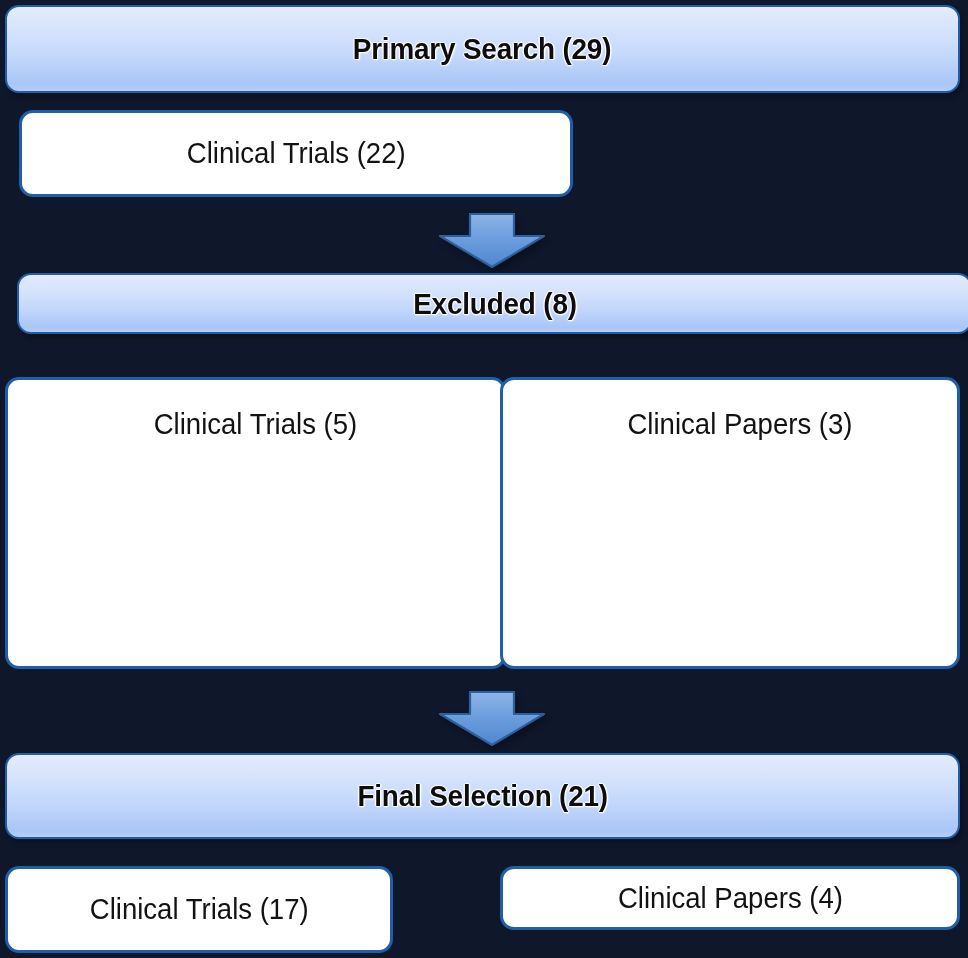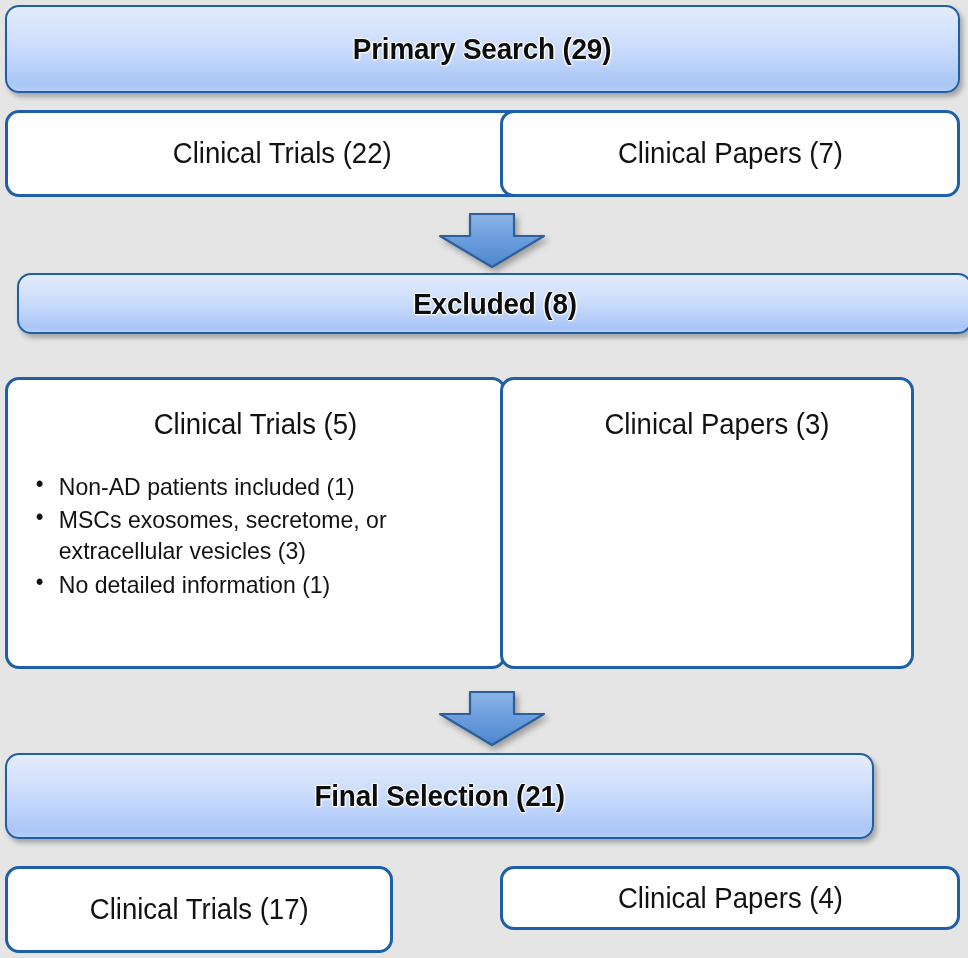--- a/index.html
+++ b/index.html
@@ -8,21 +8,21 @@
     background: #ffffff;
   }
   body {
     font-family: "Liberation Sans", "DejaVu Sans", sans-serif;
     -webkit-font-smoothing: antialiased;
   }
   #canvas {
     position: relative;
     width: 968px;
     height: 958px;
-    background: #e5e5e5;
+    background: #0f172a;
     overflow: hidden;
   }
 
   
   .header-box {
     position: absolute;
     box-sizing: border-box;
     border: 2px solid #1F5FA9;
     border-radius: 14px;
     background: linear-gradient(to bottom, #e4ecfd 0%, #dbe6fc 18%, #c6d9fb 55%, #a9c6f7 92%, #b6cff9 100%);
@@ -110,72 +110,64 @@
 </style>
 </head>
 <body>
 
 <div id="canvas">
 
   <div class="header-box" id="box-primary-search" style="left:5px; top:5px; width:955px; height:88px;">
     <span class="header-label">Primary Search (29)</span>
   </div>
 
-  <div class="white-box simple" id="box-primary-trials" style="left:5px; top:110px; width:554px; height:87px;">
+  <div class="white-box simple" id="box-primary-trials" style="left:19px; top:110px; width:554px; height:87px;">
     <span class="simple-label">Clinical Trials (22)</span>
   </div>
 
-  <div class="white-box simple" id="box-primary-papers" style="left:500px; top:110px; width:460px; height:87px;">
-    <span class="simple-label">Clinical Papers (7)</span>
-  </div>
 
   <div class="arrow" id="arrow-1" style="left:437px; top:212px; width:110px; height:57px;">
     <svg width="110" height="57" viewBox="0 0 110 57" xmlns="http://www.w3.org/2000/svg">
       <defs>
         <linearGradient id="agrad1" x1="0" y1="0" x2="0" y2="1">
           <stop offset="0%" stop-color="#8db4e6"></stop>
           <stop offset="45%" stop-color="#6d9ede"></stop>
           <stop offset="100%" stop-color="#4e87ce"></stop>
         </linearGradient>
       </defs>
       <polygon points="33,2 77,2 77,24 107,24 55,55 3,24 33,24" fill="url(#agrad1)" stroke="#2b5f9e" stroke-width="2.2" stroke-linejoin="round"></polygon>
     </svg>
   </div>
 
   <div class="header-box" id="box-excluded" style="left:17px; top:273px; width:955px; height:61px;">
     <span class="header-label">Excluded (8)</span>
   </div>
 
   <div class="white-box" id="box-excluded-trials" style="left:5px; top:377px; width:501px; height:292px;">
     <div class="detail-title">Clinical Trials (5)</div>
-    <ul class="bullets">
-      <li>Non-AD patients included (1)</li>
-      <li>MSCs exosomes, secretome, or extracellular vesicles (3)</li>
-      <li>No detailed information (1)</li>
-    </ul>
   </div>
 
-  <div class="white-box" id="box-excluded-papers" style="left:500px; top:377px; width:414px; height:292px;padding-left:20px;">
+  <div class="white-box" id="box-excluded-papers" style="left:500px; top:377px; width:460px; height:292px;padding-left:20px;">
     <div class="detail-title">Clinical Papers (3)</div>
   </div>
 
   <div class="arrow" id="arrow-2" style="left:437px; top:690px; width:110px; height:57px;">
     <svg width="110" height="57" viewBox="0 0 110 57" xmlns="http://www.w3.org/2000/svg">
       <defs>
         <linearGradient id="agrad2" x1="0" y1="0" x2="0" y2="1">
           <stop offset="0%" stop-color="#8db4e6"></stop>
           <stop offset="45%" stop-color="#6d9ede"></stop>
           <stop offset="100%" stop-color="#4e87ce"></stop>
         </linearGradient>
       </defs>
       <polygon points="33,2 77,2 77,24 107,24 55,55 3,24 33,24" fill="url(#agrad2)" stroke="#2b5f9e" stroke-width="2.2" stroke-linejoin="round"></polygon>
     </svg>
   </div>
 
-  <div class="header-box" id="box-final-selection" style="left:5px; top:753px; width:869px; height:86px;align-items:center;">
+  <div class="header-box" id="box-final-selection" style="left:5px; top:753px; width:955px; height:86px;align-items:center;">
     <span class="header-label">Final Selection (21)</span>
   </div>
 
   <div class="white-box simple" id="box-final-trials" style="left:5px; top:866px; width:388px; height:87px;">
     <span class="simple-label">Clinical Trials (17)</span>
   </div>
 
   <div class="white-box simple" id="box-final-papers" style="left:500px; top:866px; width:460px; height:64px;">
     <span class="simple-label">Clinical Papers (4)</span>
   </div>

